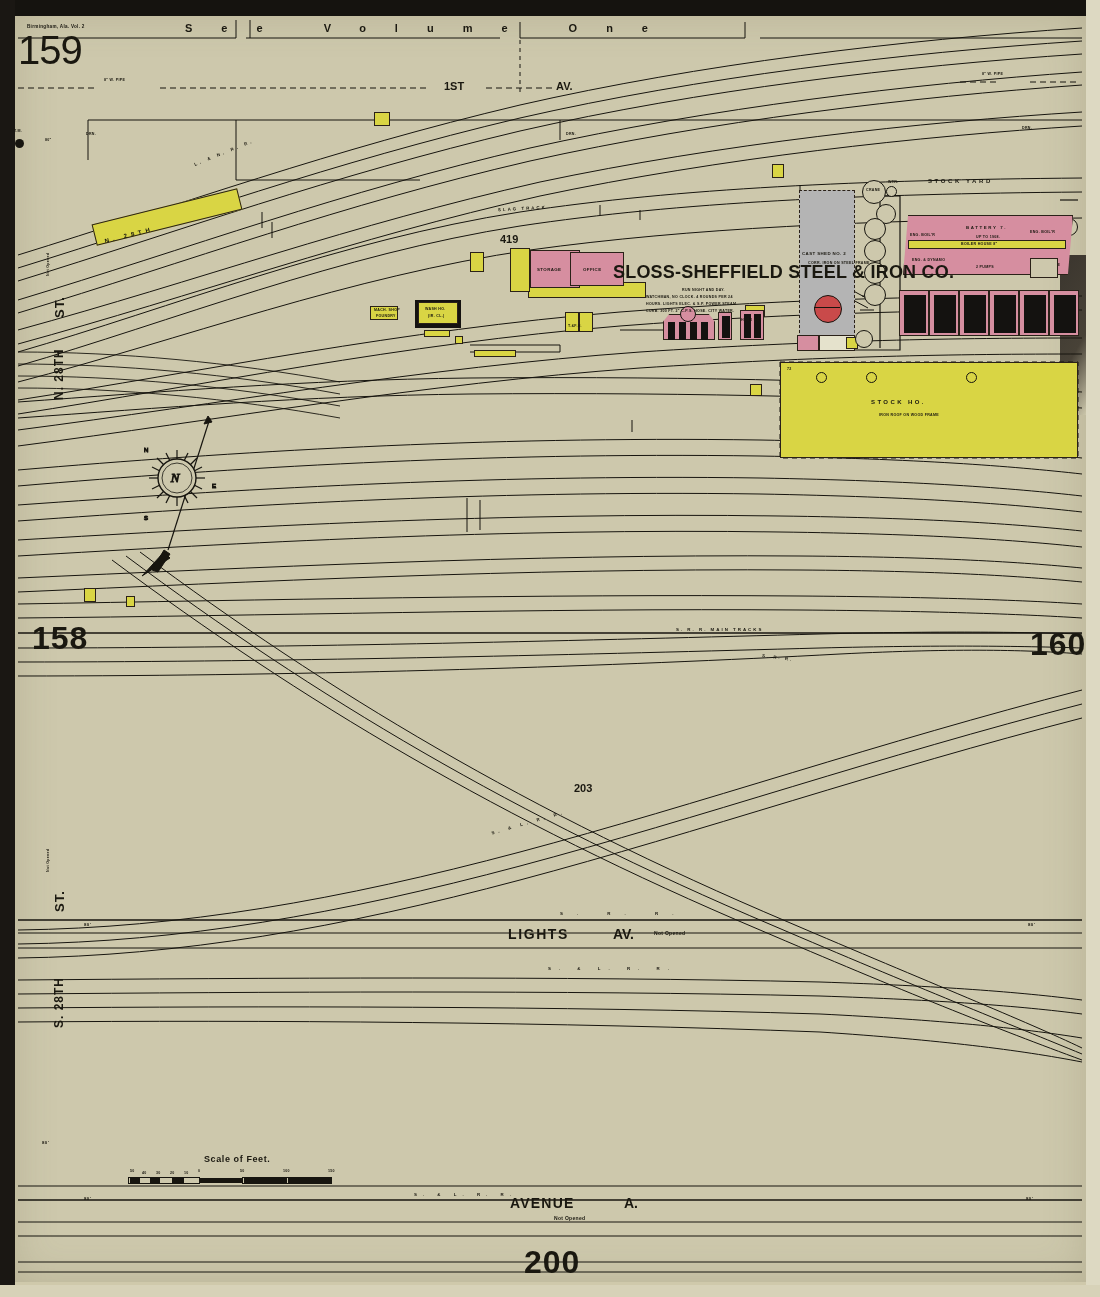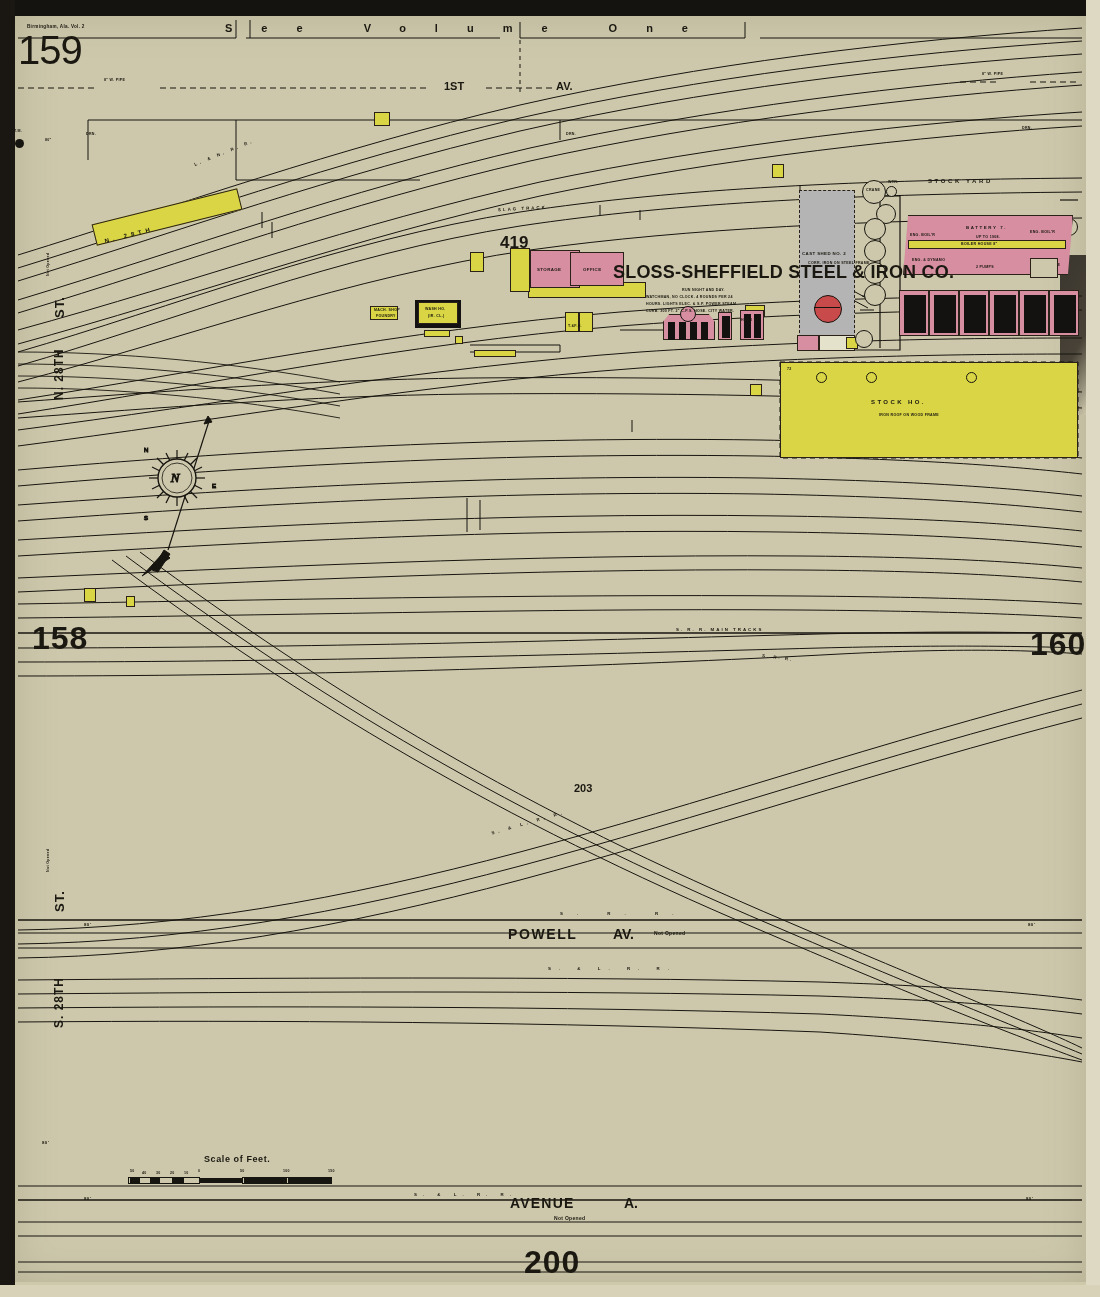--- a/index.html
+++ b/index.html
@@ -11,21 +11,21 @@
   .edge-top{position:absolute;left:0;top:0;width:1100px;height:16px;background:#15130f;}
   .edge-left{position:absolute;left:0;top:0;width:15px;height:1297px;background:#1a1713;}
   .edge-right{position:absolute;right:0;top:0;width:14px;height:1297px;background:#ddd9c2;}
   .edge-bot{position:absolute;left:0;bottom:0;width:1100px;height:12px;background:#d7d2b8;}
   .corner-dark{position:absolute;right:14px;top:255px;width:26px;height:160px;
     background:linear-gradient(120deg,#2a2520 0%,#3a342b 60%,#cdc8ac 100%);opacity:.9;}
   .lbl{position:absolute;color:#1a1810;white-space:nowrap;font-family:"Liberation Sans",sans-serif;}
   .tiny{font-size:4.4px;letter-spacing:.4px;font-weight:bold;}
   .xtiny{font-size:3.6px;letter-spacing:.3px;font-weight:bold;}
   .sm{font-size:6px;letter-spacing:1.1px;font-weight:bold;}
-  .md{font-size:8px;letter-spacing:1.6px;font-weight:bold;margin-left:40px;}
+  .md{font-size:8px;letter-spacing:1.6px;font-weight:bold;}
   .huge{font-size:40px;font-weight:normal;letter-spacing:-1px;}
   .pagenum{font-size:32px;font-weight:bold;letter-spacing:1px;}
 
   
   svg.layer{position:absolute;left:0;top:0;width:1100px;height:1297px;overflow:visible;}
 
   .bldg{position:absolute;box-sizing:border-box;}
   .pink{background:#d68ea0;border:1.2px solid #2a2118;}
   .yellow{background:#d9d544;border:1.2px solid #2a2118;}
   .gray{background:#b4b4b4;border:1.2px solid #2a2118;}
@@ -313,21 +313,21 @@
 
   <div style="position:absolute;left:92px;top:206px;width:148px;height:20px;background:#d9d544;border:1.2px solid #2a2118;transform:rotate(-14deg);"></div>
   <div class="lbl sm" style="left:104px;top:232px;transform:rotate(-14deg);letter-spacing:4px;">N. 28TH</div>
 
   <div class="lbl" style="left:52px;top:318px;font-size:13px;font-weight:bold;transform:rotate(-90deg);transform-origin:left top;letter-spacing:1px;">ST.</div>
   <div class="lbl xtiny" style="left:46px;top:276px;transform:rotate(-90deg);transform-origin:left top;">Not Opened</div>
   <div class="lbl" style="left:52px;top:400px;font-size:12px;font-weight:bold;transform:rotate(-90deg);transform-origin:left top;letter-spacing:1px;">N. 28TH</div>
 
   <div class="lbl tiny" style="left:498px;top:206px;letter-spacing:2px;transform:rotate(-3deg);">SLAG   TRACK</div>
 
-  <div class="lbl" style="left:500px;top:233px;font-size:17px;font-weight:bold;">419</div>
+  <div class="lbl" style="left:500px;top:233px;font-size:11px;font-weight:bold;">419</div>
 
   <div class="lbl" style="left:613px;top:262px;font-size:18px;font-weight:bold;letter-spacing:.2px;">SLOSS-SHEFFIELD STEEL &amp; IRON CO.</div>
   <div class="lbl xtiny" style="left:682px;top:288px;">RUN NIGHT AND DAY.</div>
   <div class="lbl xtiny" style="left:646px;top:295px;">WATCHMAN, NO CLOCK. 4 ROUNDS PER 24</div>
   <div class="lbl xtiny" style="left:646px;top:302px;">HOURS. LIGHTS ELEC. &amp; S.P. POWER STEAM</div>
   <div class="lbl xtiny" style="left:646px;top:309px;">CURB. 300 FT. 2" C.P.S. HOSE. CITY WATER.</div>
 
   <div class="lbl sm" style="left:928px;top:178px;letter-spacing:2.6px;">STOCK   YARD</div>
 
   <div class="lbl xtiny" style="left:866px;top:188px;">CRANE</div>
@@ -339,21 +339,21 @@
 
   <div class="lbl pagenum" style="left:32px;top:620px;">158</div>
   <div class="lbl pagenum" style="left:1030px;top:626px;">160</div>
   <div class="lbl tiny" style="left:676px;top:627px;letter-spacing:2px;">S.    R.    R.      MAIN  TRACKS</div>
   <div class="lbl tiny" style="left:762px;top:655px;letter-spacing:2px;transform:rotate(7deg);">S.   R.   R.</div>
 
   <div class="lbl" style="left:574px;top:782px;font-size:11px;font-weight:bold;">203</div>
   <div class="lbl tiny" style="left:490px;top:820px;letter-spacing:4px;transform:rotate(-16deg);">S. &amp; L. R. R.</div>
 
   <div class="lbl tiny" style="left:560px;top:911px;letter-spacing:14px;">S.  R.  R.</div>
-  <div class="lbl" style="left:508px;top:926px;font-size:14px;font-weight:bold;letter-spacing:1.6px;">POWELL</div>
+  <div class="lbl" style="left:508px;top:926px;font-size:14px;font-weight:bold;letter-spacing:1.6px;">LIGHTS</div>
   <div class="lbl" style="left:613px;top:926px;font-size:14px;font-weight:bold;">AV.</div>
   <div class="lbl xtiny" style="left:654px;top:930px;font-size:5px;">Not Opened</div>
   <div class="lbl tiny" style="left:84px;top:922px;">80'</div>
   <div class="lbl tiny" style="left:1028px;top:922px;">80'</div>
 
   <div class="lbl tiny" style="left:548px;top:966px;letter-spacing:8px;">S. &amp; L. R. R.</div>
 
   <div class="lbl" style="left:52px;top:912px;font-size:13px;font-weight:bold;transform:rotate(-90deg);transform-origin:left top;letter-spacing:1px;">ST.</div>
   <div class="lbl xtiny" style="left:46px;top:872px;transform:rotate(-90deg);transform-origin:left top;">Not Opened</div>
   <div class="lbl" style="left:52px;top:1028px;font-size:12px;font-weight:bold;transform:rotate(-90deg);transform-origin:left top;letter-spacing:1px;">S. 28TH</div>

